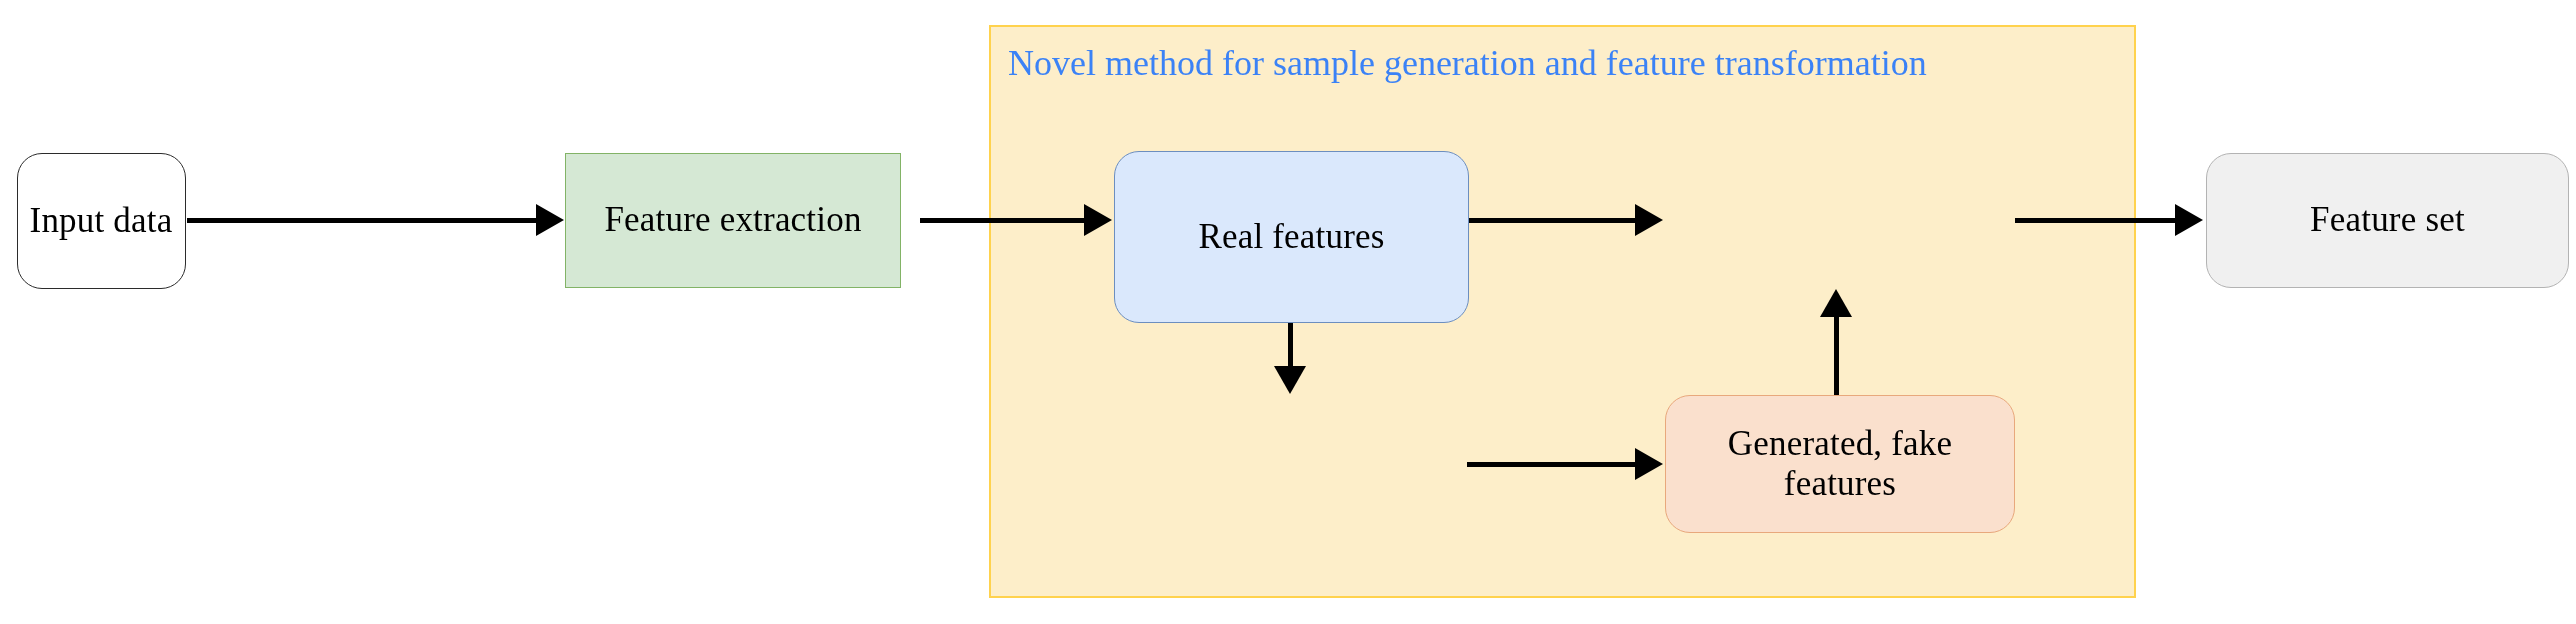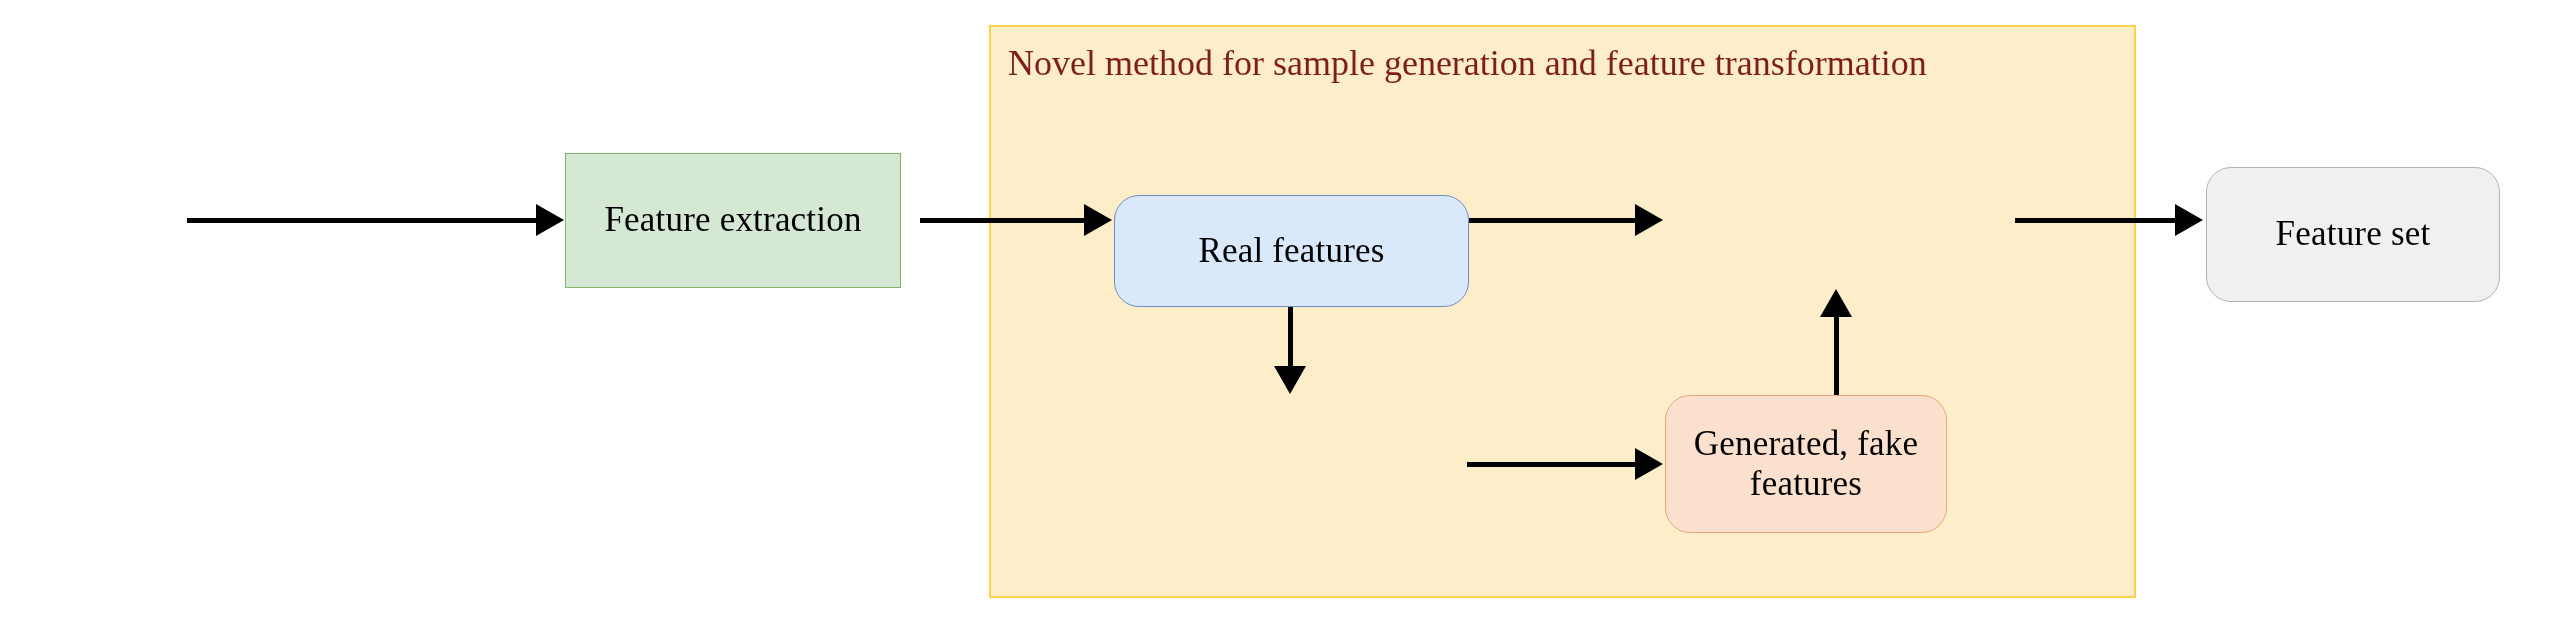--- a/index.html
+++ b/index.html
@@ -47,21 +47,21 @@
   
   .group-box {
     position: absolute;
     box-sizing: border-box;
     background: #fdeec9;
     border: 2.5px solid #ffd24d;
   }
   .group-title {
     position: absolute;
     font-size: 36px;
-    color: #7f1d1d;
+    color: #3b82f6;
     white-space: nowrap;
     line-height: 1;
     text-align: right;
   }
 
   
   .edge {
     position: absolute;
     background: #000000;
   }
@@ -112,34 +112,37 @@
 
   <div class="edge edge-v" style="left:1288px; top:289px; width:5px; height:79px;"></div>
   <div class="arrowhead arrow-down" style="left:1274px; top:366px;"></div>
 
   <div class="edge edge-h" style="left:1467px; top:462px; width:169px;"></div>
   <div class="arrowhead arrow-right" style="left:1635px; top:448px;"></div>
 
   <div class="edge edge-v" style="left:1834px; top:317px; width:5px; height:79px;"></div>
   <div class="arrowhead arrow-up" style="left:1820px; top:289px;"></div>
 
+  <div class="node shape-rounded fill-white" style="left:16.5px; top:153px; width:169px; height:136px;">
+    <span class="node-text">Input data</span>
+  </div>
 
   <div class="node shape-rect fill-green" style="left:565px; top:153px; width:336px; height:135px;">
     <span class="node-text">Feature extraction</span>
   </div>
 
-  <div class="node shape-rounded fill-blue" style="left:1114px; top:151px; width:355px; height:112px;margin-top:44px;">
+  <div class="node shape-rounded fill-blue" style="left:1114px; top:151px; width:355px; height:172px;">
     <span class="node-text">Real features</span>
   </div>
 
 
-  <div class="node shape-rounded fill-gray" style="left:2206px; top:167px; width:294px; height:135px;">
+  <div class="node shape-rounded fill-gray" style="left:2206px; top:153px; width:363px; height:135px;">
     <span class="node-text">Feature set</span>
   </div>
 
 
-  <div class="node shape-rounded fill-peach" style="left:1665px; top:395px; width:282px; height:138px;">
+  <div class="node shape-rounded fill-peach" style="left:1665px; top:395px; width:350px; height:138px;">
     <span class="node-text">Generated, fake
 features</span>
   </div>
 
 </div>
 
 
 </body></html>

